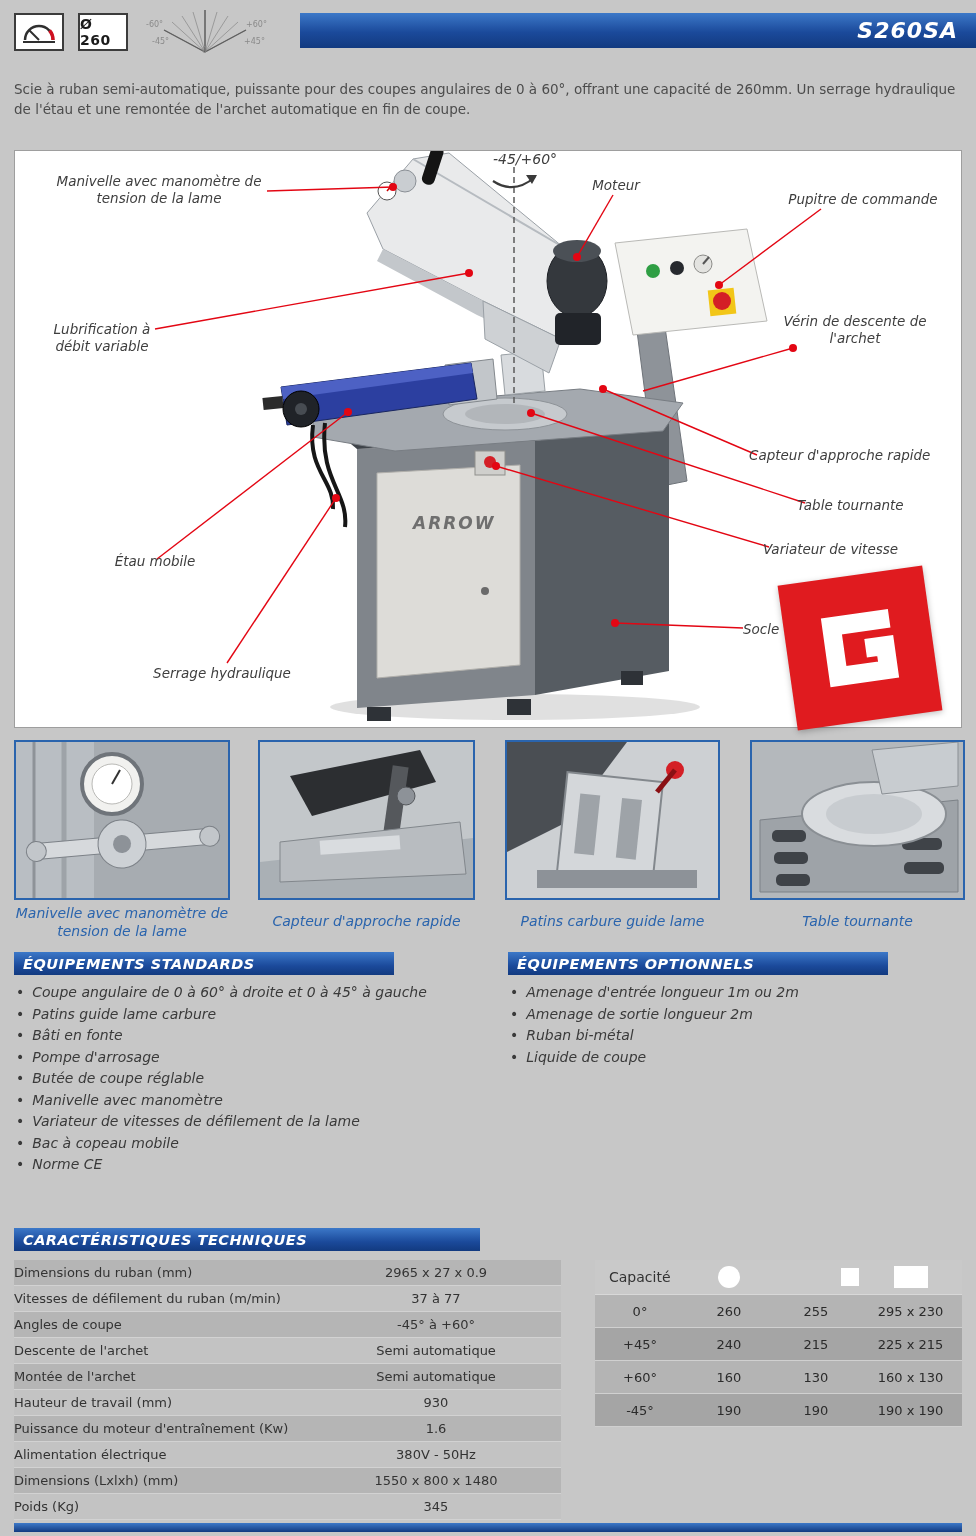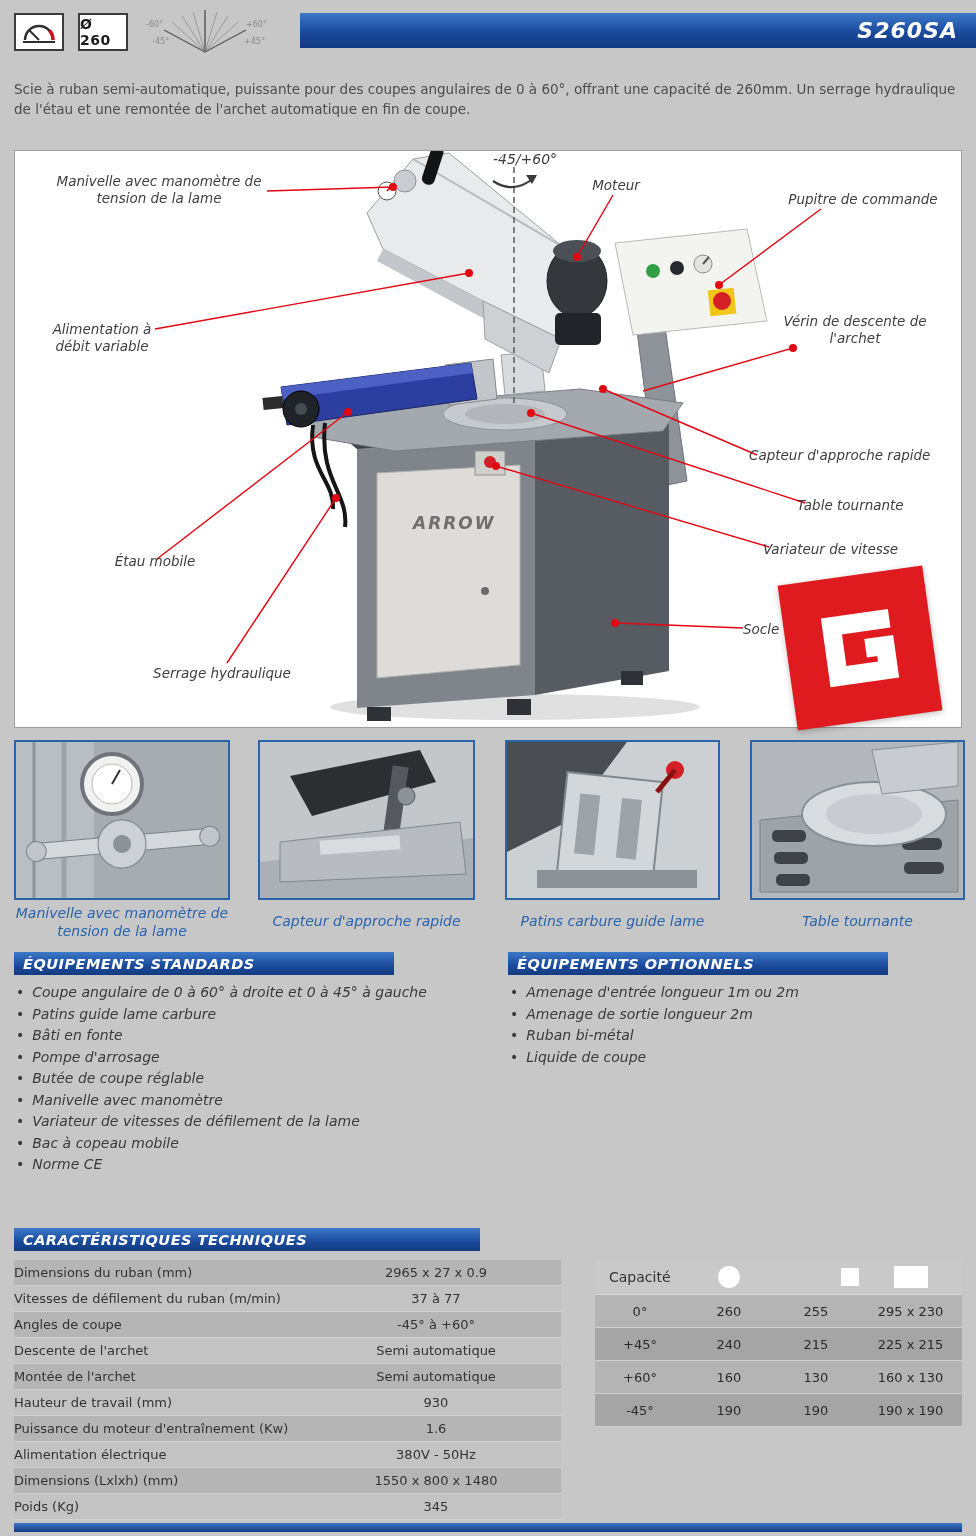--- a/index.html
+++ b/index.html
@@ -199,21 +199,21 @@
           <circle cx="333" cy="261" r="4"></circle>
         <circle cx="600" cy="472" r="4"></circle>
           <circle cx="321" cy="347" r="4"></circle>
       </g>
     </svg>
 
     <div class="callout" style="left:30px;top:22px;width:228px;">Manivelle avec manomètre de tension de la lame</div>
     <div class="angle-note" style="left:455px;top:0px;width:110px;">-45/+60°</div>
     <div class="callout" style="left:556px;top:26px;width:90px;">Moteur</div>
     <div class="callout" style="left:758px;top:40px;width:180px;">Pupitre de commande</div>
-    <div class="callout" style="left:22px;top:170px;width:130px;">Alimentation à débit variable</div>
+    <div class="callout" style="left:22px;top:170px;width:130px;">Lubrification à débit variable</div>
     <div class="callout" style="left:760px;top:162px;width:160px;">Vérin de descente de l'archet</div>
     <div class="callout" style="left:734px;top:296px;width:210px;text-align:left;">Capteur d'approche rapide</div>
     <div class="callout" style="left:782px;top:346px;width:140px;text-align:left;">Table tournante</div>
     <div class="callout" style="left:748px;top:390px;width:160px;text-align:left;">Variateur de vitesse</div>
     <div class="callout" style="left:90px;top:402px;width:100px;">Étau mobile</div>
     <div class="callout" style="left:728px;top:470px;width:60px;text-align:left;">Socle</div>
     <div class="callout" style="left:122px;top:514px;width:170px;">Serrage hydraulique</div>
 
     <div class="logo">
       <svg width="110" height="110" viewBox="0 0 100 100">

